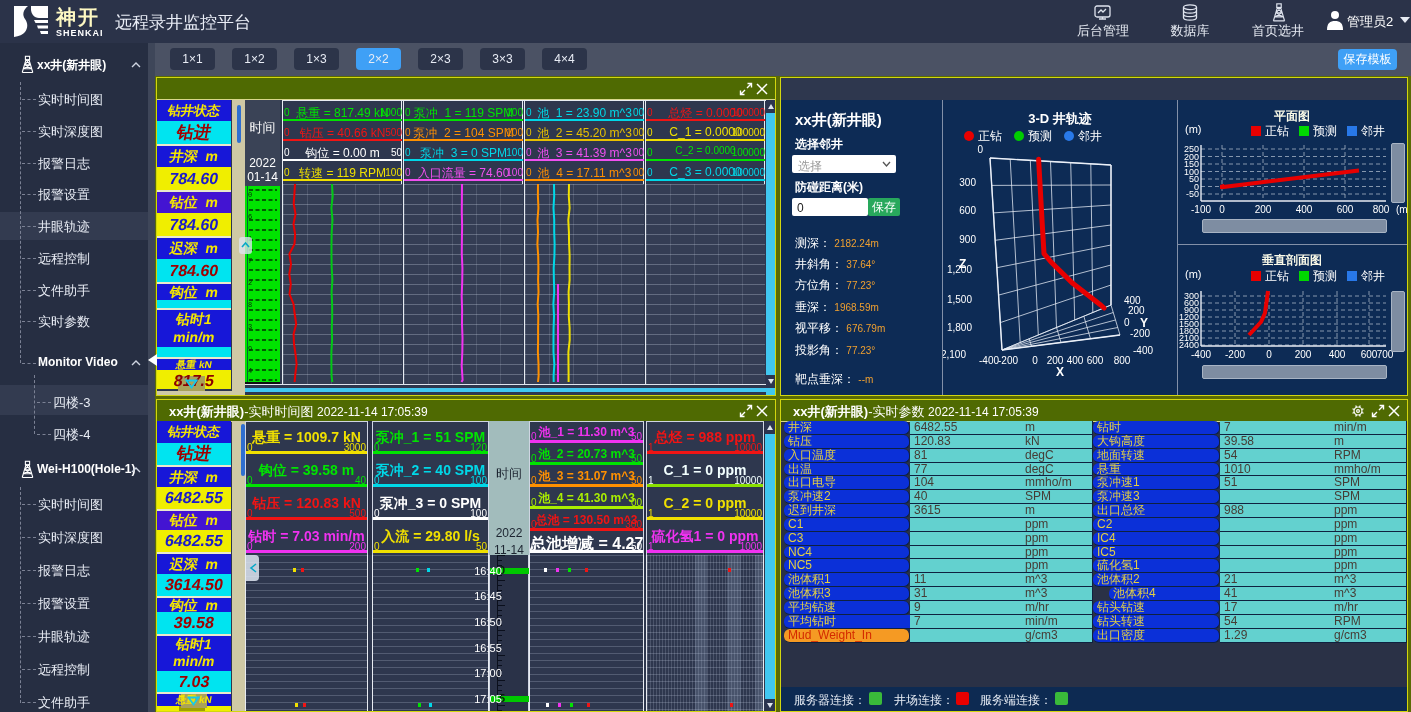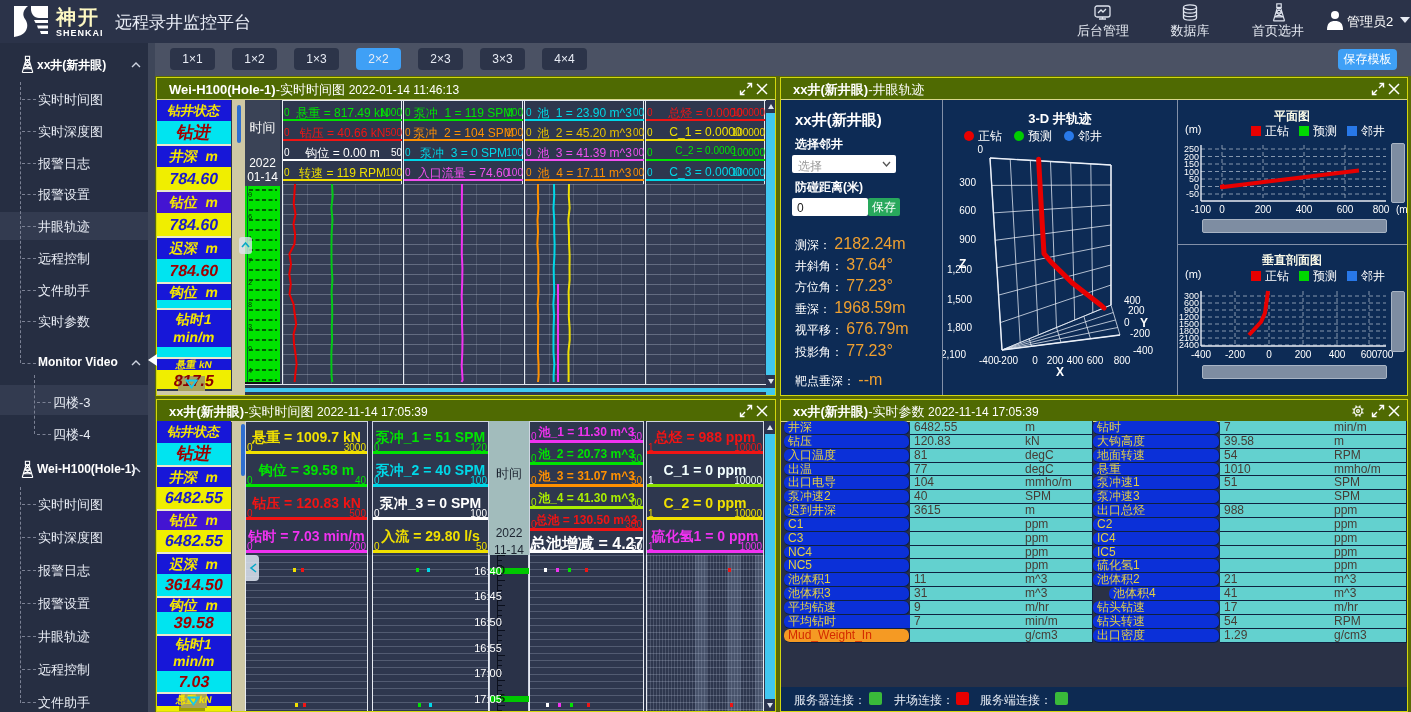--- a/index.html
+++ b/index.html
@@ -36,21 +36,21 @@
 .hrow .mn{position:absolute;left:1px;bottom:-2px;font-size:9px;}
 .hrow .mx{position:absolute;right:1px;bottom:-2px;font-size:9px;}
 .vsb{width:10px;background:#41c7f0;}
 .sbx{width:10px;height:13px;background:#2c3550;position:absolute;left:0;}
 .sbx:before{content:"";position:absolute;left:2px;border-left:3px solid transparent;border-right:3px solid transparent;}
 .sbu:before{top:4px;border-bottom:5px solid #dfe5ee;}
 .sbd:before{top:4px;border-top:5px solid #dfe5ee;}
 .tealcol{background:#a2bcbc;}
 .trj{background:#0d2b55;}
 .inf{color:#fff;font-size:12px;white-space:nowrap;}
-.inf .v{color:#f0a030;font-size:16px;}
+.inf .v{color:#f0a030;font-size:10px;}
 .tcell{overflow:hidden;white-space:nowrap;font-size:12px;line-height:13px;border-right:1px solid #0f2140;border-bottom:1px solid #0f2140;padding:0 0 0 4px;}
 .tn{background:#0b30d8;color:#e3cf43;border-radius:6px;}
 .tv{background:#63d1cf;color:#463c35;}
 </style></head><body>
 
 <div id="hdr" class="a">
 <svg class="a" style="left:14px;top:6px" width="34" height="31" viewBox="0 0 34 31">
 <path d="M0 0 H14 C9 4 8 9 11 13 C14 17 14 22 11 26 C9 28.5 5 30.5 0 31 Z" fill="#fff"></path>
 <path d="M17 0 H34 V12 H25 C20 12 17.5 8 17 4 Z" fill="#fff"></path>
 <path d="M20 14 H34 V17 H21.5 Z" fill="#fff"></path>
@@ -157,21 +157,20 @@
     <div class="btn a" style="left:77px">1×2</div>
     <div class="btn a" style="left:139px">1×3</div>
     <div class="btn on a" style="left:201px">2×2</div>
     <div class="btn a" style="left:263px">2×3</div>
     <div class="btn a" style="left:325px">3×3</div>
     <div class="btn a" style="left:387px">4×4</div>
     <div id="save" class="a">保存模板</div>
   </div>
 <div class="panel a" style="left:156px;top:77px;width:620px;height:319px">
     <div class="tbar a">
-      <div class="tt">Wei-H100(Hole-1)<span style="font-weight:normal">-实时时间图</span> <span class="tm">2022-01-14 11:46:13</span></div>
       <svg class="ticon" style="right:22px" viewBox="0 0 14 14" fill="none" stroke="#fff" stroke-width="1.4">
 <path d="M8.5 1.5 H12.5 V5.5 M12.5 1.5 L8 6 M5.5 12.5 H1.5 V8.5 M1.5 12.5 L6 8"></path>
       </svg>
       <svg class="ticon" style="right:6px" viewBox="0 0 14 14" fill="none" stroke="#fff" stroke-width="1.5">
 <path d="M2 2 L12 12 M12 2 L2 12"></path>
       </svg>
     </div>
     <div class="scell lb a" style="top:22px;height:21px;">
       <i style="font-size:13px;line-height:21px">钻井状态</i>
     </div>
@@ -355,29 +354,20 @@
       <path d="M271.0,0.0 L271.2,12.0 L270.5,24.0 L271.2,36.0 L271.2,48.0 L271.6,60.0 L271.4,72.0 L270.7,84.0 L270.9,96.0 L271.2,108.0 L270.4,120.0 L271.0,132.0 L270.6,144.0 L270.5,156.0 L270.5,168.0 L271.3,180.0 L270.6,192.0 L270.7,198.0" stroke="#00d8e8" stroke-width="2" fill="none"></path>
       <path d="M275,100 L275,198" stroke="#f032f0" stroke-width="2" fill="none"></path>
       <path d="M286.0,0.0 L285.8,12.0 L286.6,24.0 L285.3,36.0 L285.9,48.0 L286.1,60.0 L286.6,72.0 L286.5,84.0 L286.6,96.0 L285.6,108.0 L285.9,120.0 L285.8,132.0 L286.6,144.0 L286.7,156.0 L285.4,168.0 L285.5,180.0 L285.6,192.0 L285.6,198.0" stroke="#f0e000" stroke-width="2" fill="none"></path>
     </svg>
     <div class="vsb a" style="left:609px;top:22px;height:296px"></div>
     <div class="sbx sbu" style="left:609px;top:22px"></div>
     <div class="sbx sbd" style="left:609px;top:297px"></div>
     <div class="a" style="left:88px;top:310px;width:521px;height:4px;background:#41c7f0"></div>
   </div>
 <div class="panel a" style="left:780px;top:77px;width:628px;height:319px">
-    <div class="tbar a">
-      <div class="tt">xx井(新井眼)<span style="font-weight:normal">-井眼轨迹</span></div>
-      <svg class="ticon" style="right:22px" viewBox="0 0 14 14" fill="none" stroke="#fff" stroke-width="1.4">
-<path d="M8.5 1.5 H12.5 V5.5 M12.5 1.5 L8 6 M5.5 12.5 H1.5 V8.5 M1.5 12.5 L6 8"></path>
-      </svg>
-      <svg class="ticon" style="right:6px" viewBox="0 0 14 14" fill="none" stroke="#fff" stroke-width="1.5">
-<path d="M2 2 L12 12 M12 2 L2 12"></path>
-      </svg>
-    </div>
     <div class="trj a" style="left:0;top:22px;width:626px;height:295px"></div>
     <div class="a" style="left:161px;top:22px;width:1px;height:295px;background:#8290a8"></div>
     <div class="a" style="left:396px;top:22px;width:1px;height:295px;background:#8290a8"></div>
     <div class="a" style="left:396px;top:166px;width:230px;height:1px;background:#8290a8"></div>
     <div class="a" style="left:14px;top:33px;color:#fff;font-size:15px;font-weight:bold">xx井(新井眼)</div>
     <div class="a" style="left:14px;top:58px;color:#fff;font-size:12px;font-weight:bold">选择邻井</div>
     <div class="a" style="left:11px;top:77px;width:104px;height:18px;background:#fff;border-radius:2px;">
       <span style="position:absolute;left:6px;top:3px;font-size:12px;color:#999">选择</span>
       <svg style="position:absolute;right:5px;top:6px" width="9" height="6" viewBox="0 0 9 6" fill="none" stroke="#555" stroke-width="1.3">
         <path d="M1 1 L4.5 5 L8 1"></path>

